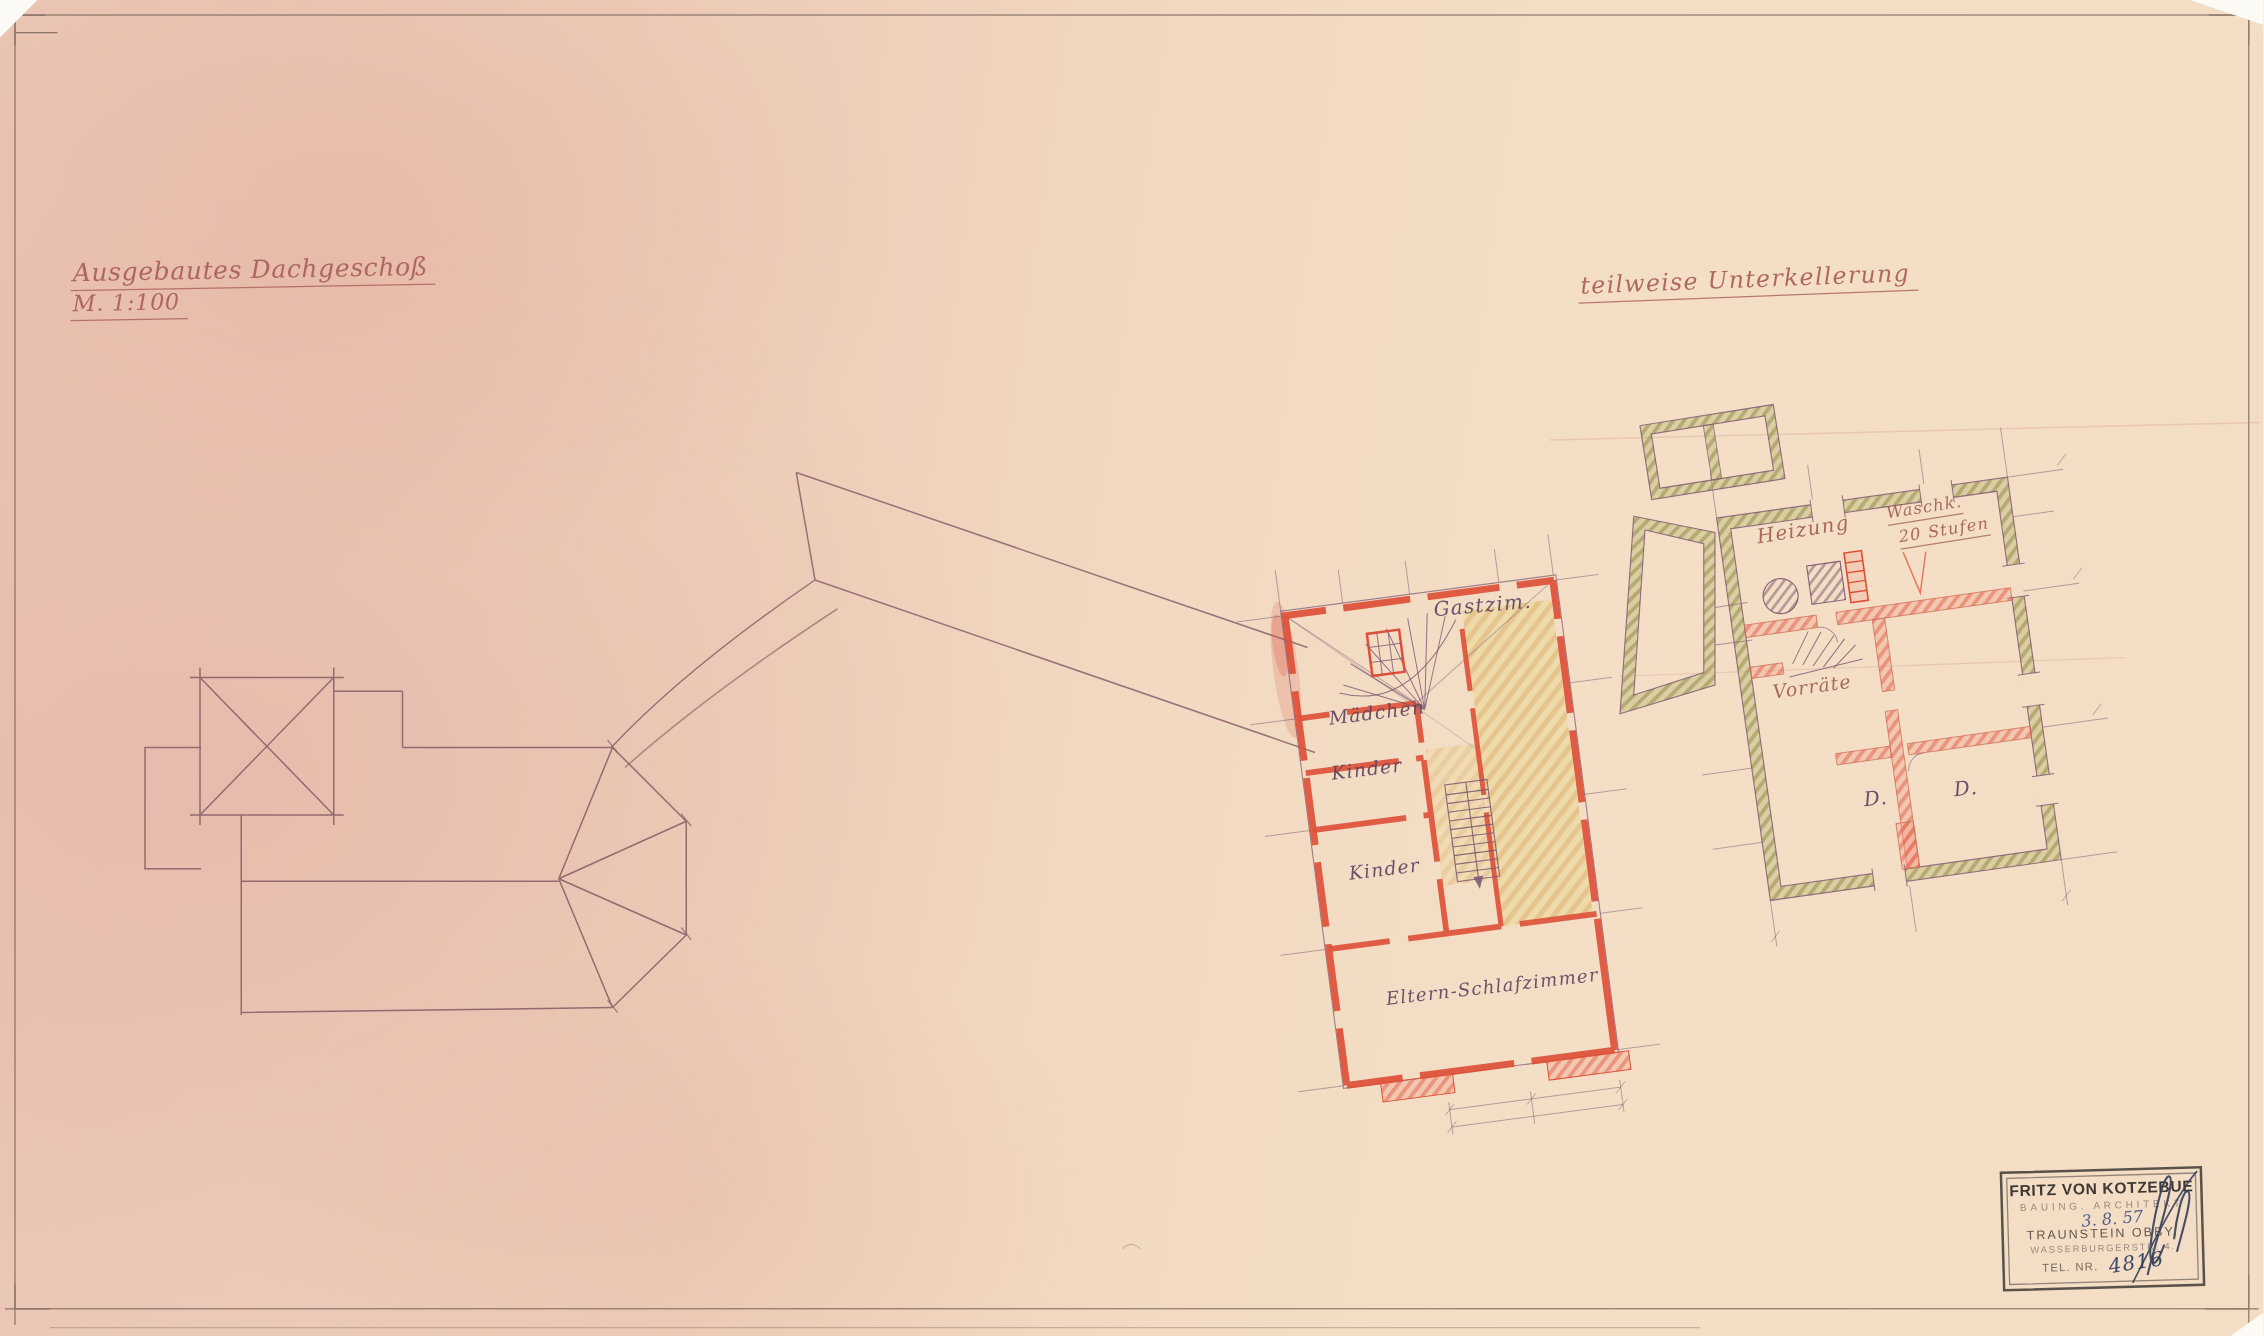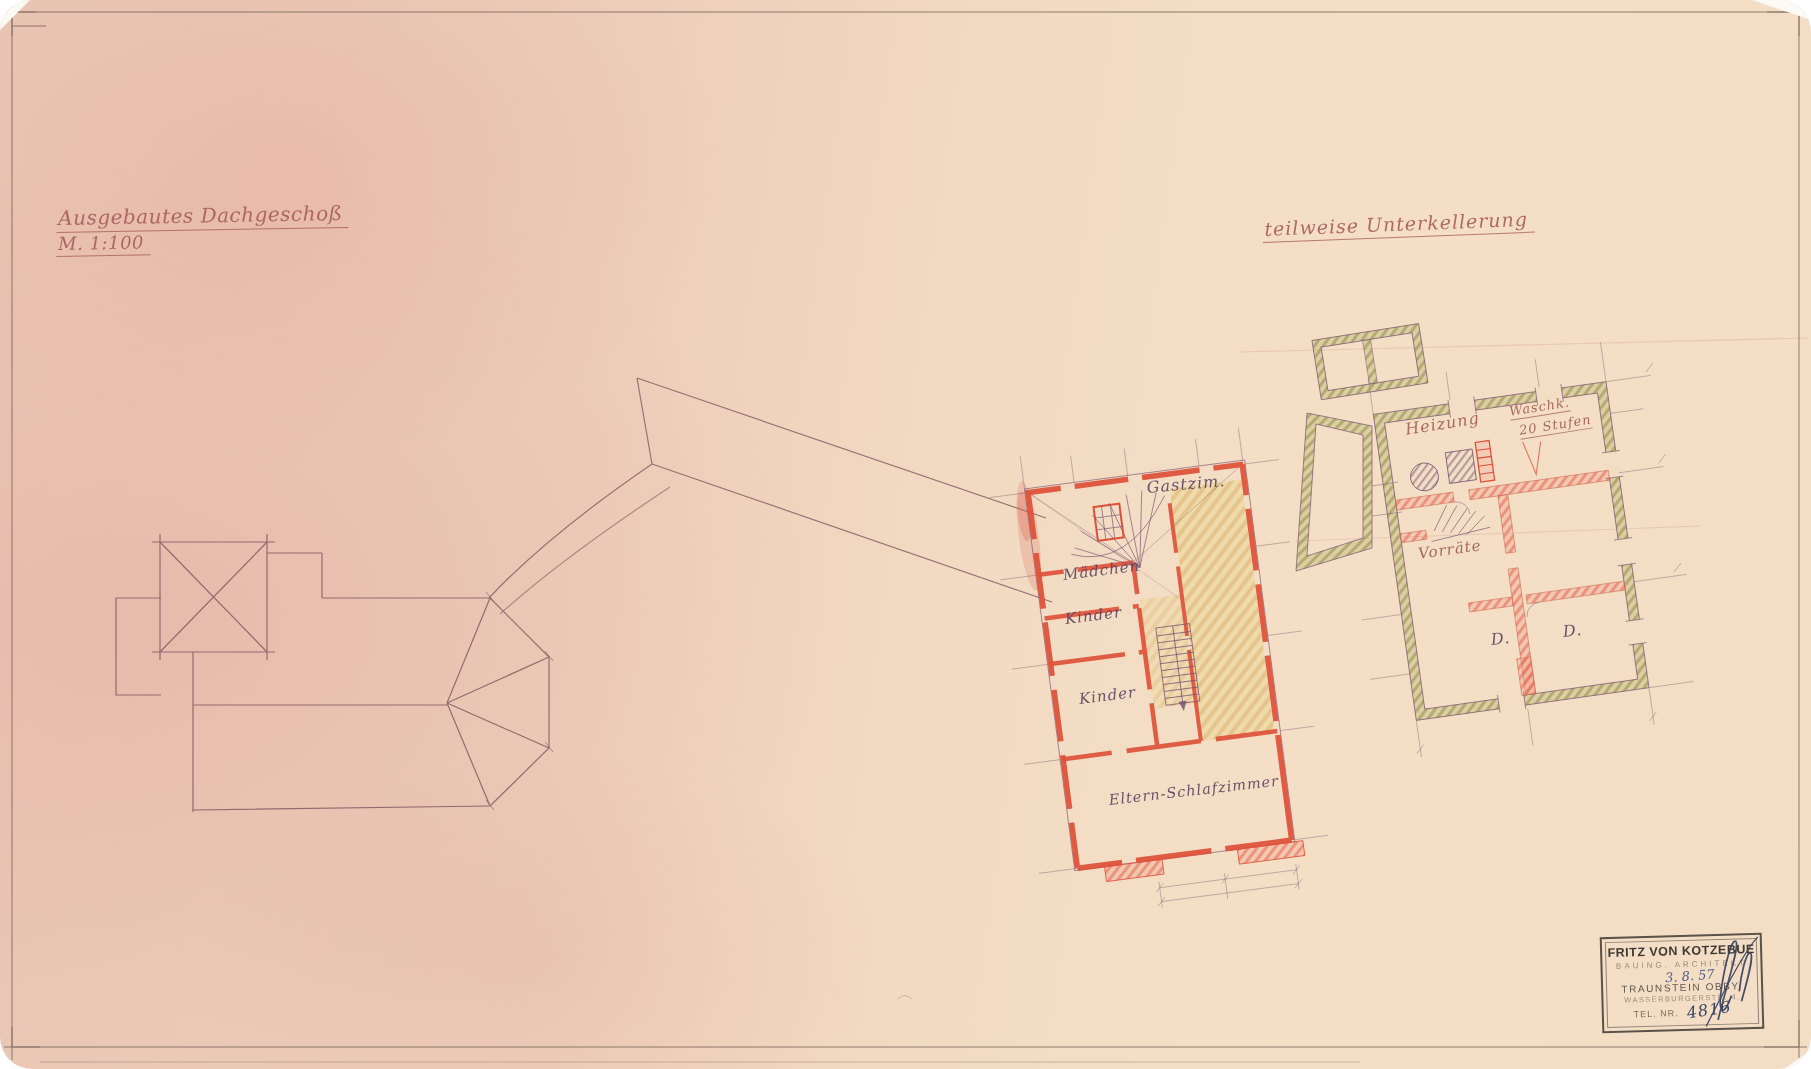--- a/index.html
+++ b/index.html
@@ -4,21 +4,20 @@
 <style>
   html,body{margin:0;padding:0;background:#ffffff;}
   .sheet{
     position:relative; width:1811px; height:1069px; overflow:hidden;
     background:
       radial-gradient(ellipse 620px 420px at 16% 16%, rgba(224,152,140,0.30), rgba(224,152,140,0) 70%),
       radial-gradient(ellipse 900px 650px at 10% 58%, rgba(222,150,142,0.28), rgba(222,150,142,0) 72%),
       radial-gradient(ellipse 500px 300px at 30% 90%, rgba(220,150,140,0.18), rgba(220,150,140,0) 70%),
       linear-gradient(98deg, #eac6b5 0%, #edceba 34%, #f2dac2 52%, #f4dfc6 72%, #f3ddc4 100%);
     font-family:"DejaVu Serif", serif;
-    border-radius:32px;
   }
   svg.lines{position:absolute;left:0;top:0;}
   
   .hw-label{
     position:absolute; white-space:nowrap; font-style:italic;
     font-family:"DejaVu Serif", serif; color:rgba(88,62,92,.88);
     letter-spacing:1px; transform-origin:left top;
   }
   .hw-brown{color:rgba(158,92,82,.9);}
   .hw-ul{border-bottom:1px solid rgba(158,92,82,.75); padding-bottom:1px;}

